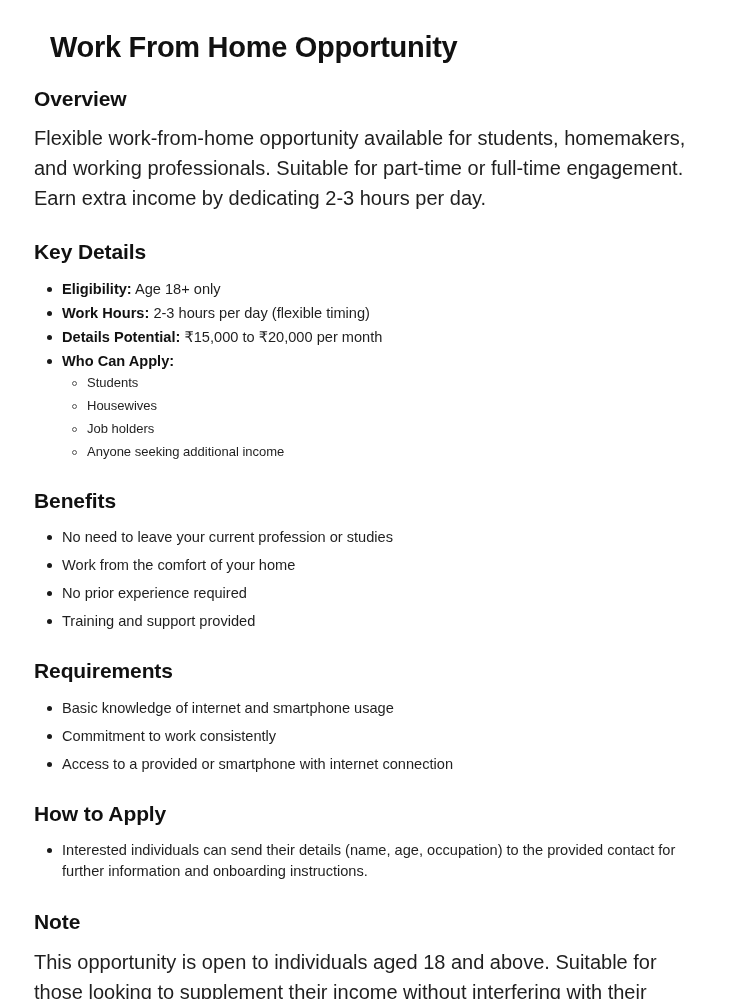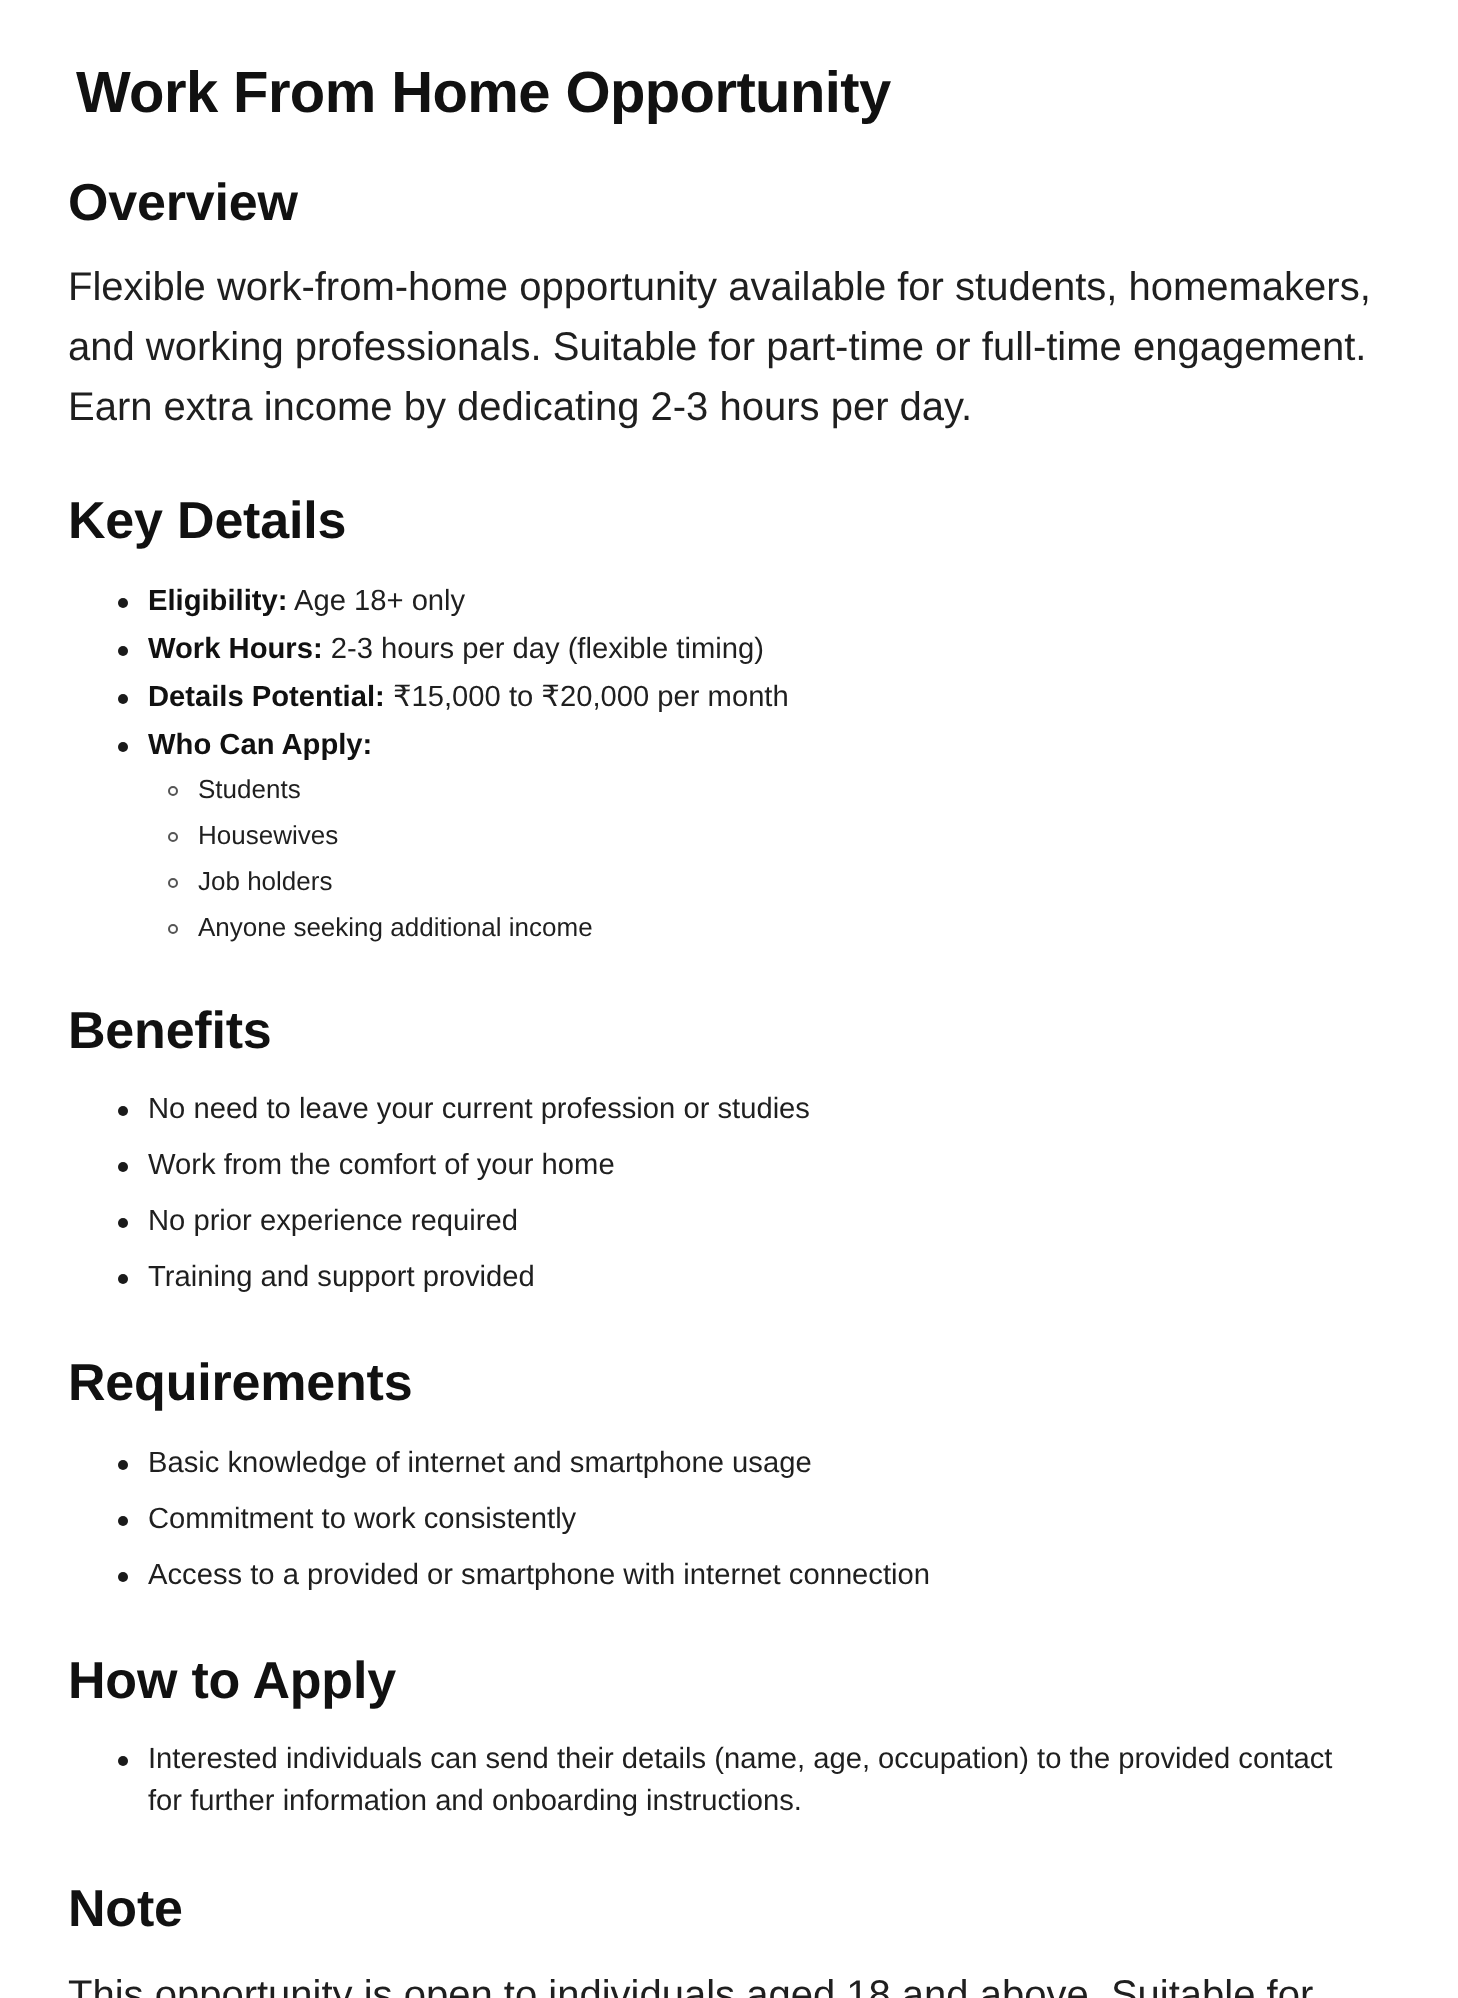--- a/index.html
+++ b/index.html
@@ -26,30 +26,30 @@
     padding: 30px 34px 0 34px;
     background: #ffffff;
     z-index: 2;
   }
 
   .doc-title {
     font-size: 29px;
     font-weight: bold;
     line-height: 1.18;
     letter-spacing: -0.3px;
-    margin: 0 0 22px 4px;
+    margin: 0 0 22px 16px;
     color: #111111;
   }
 
   .section {
     margin: 0;
   }
 
   .section-heading {
-    font-size: 26px;
+    font-size: 21px;
     font-weight: bold;
     line-height: 1.2;
     letter-spacing: -0.1px;
     margin: 0 0 14px 0;
     color: #111111;
   }
 
   .section + .section {
     margin-top: 26px;
   }
@@ -57,21 +57,21 @@
   .para {
     font-size: 20px;
     line-height: 1.5;
     margin: 0;
     color: #1f1f1f;
     max-width: 662px;
   }
 
   ul.bullets {
     list-style: none;
-    margin: 12px;
+    margin: 0;
     padding: 0;
   }
 
   ul.bullets > li {
     position: relative;
     padding-left: 28px;
     font-size: 14.6px;
     line-height: 1.45;
     margin-bottom: 4px;
     color: #1f1f1f;

